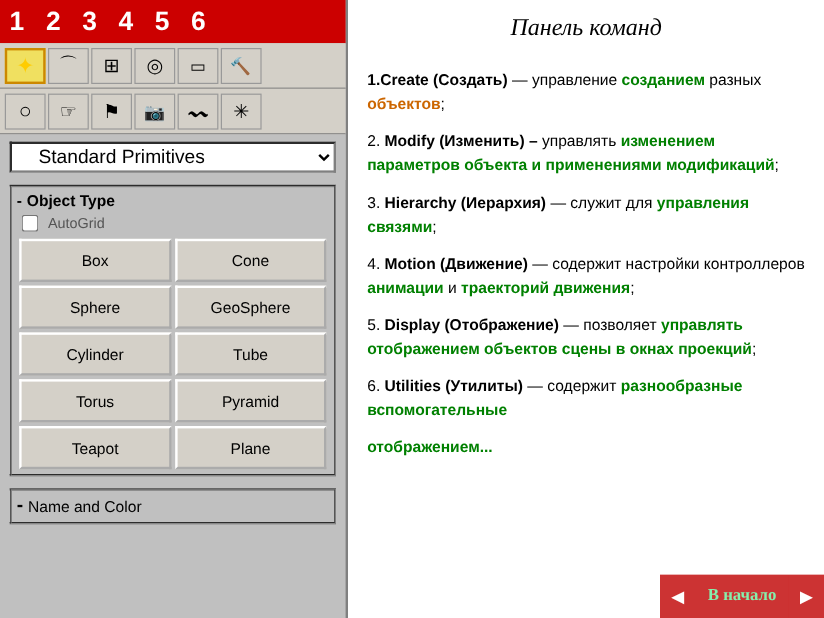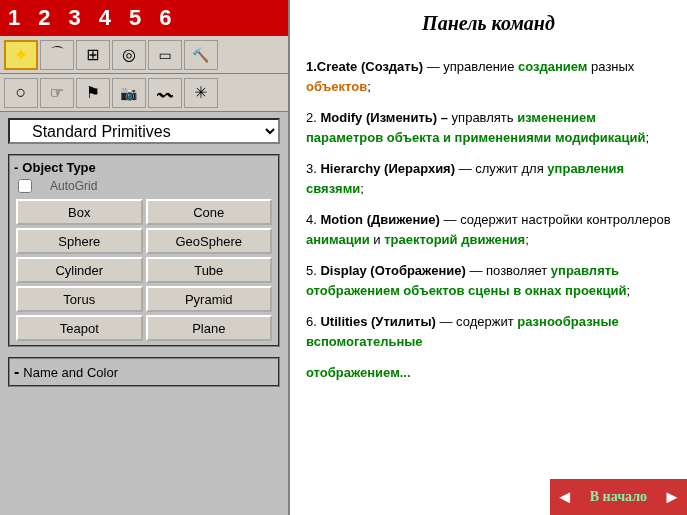--- a/index.html
+++ b/index.html
@@ -106,42 +106,42 @@
       margin-bottom: 4px;
     }
     .section-label {
       font-size: 13px;
       font-weight: bold;
       color: black;
     }
     .autogrid-row {
       display: flex;
       align-items: center;
-      gap: 18px;
+      gap: 8px;
       margin-bottom: 6px;
       margin-left: 4px;
     }
     .autogrid-checkbox {
       width: 14px;
       height: 14px;
     }
     .autogrid-label {
       font-size: 12px;
       color: #555;
     }
 
     
     #objects-grid {
       display: grid;
       grid-template-columns: 1fr 1fr;
       gap: 3px;
       margin: 0 2px;
     }
     .obj-btn {
-      height: 26px;
+      height: 36px;
       background: #d4d0c8;
       border: 2px outset #ffffff;
       font-size: 13px;
       cursor: pointer;
       text-align: center;
       display: flex;
       align-items: center;
       justify-content: center;
     }
 
@@ -165,21 +165,21 @@
       padding: 12px 16px 8px 16px;
       display: flex;
       flex-direction: column;
       position: relative;
       overflow: hidden;
     }
 
     #panel-title {
       font-size: 20px;
       font-style: italic;
-      font-weight: bold;
+      font-weight: normal;
       text-align: center;
       margin-bottom: 10px;
       color: black;
       font-family: 'Times New Roman', serif;
     }
 
     #content-text {
       font-size: 13px;
       line-height: 1.5;
       flex: 1;

